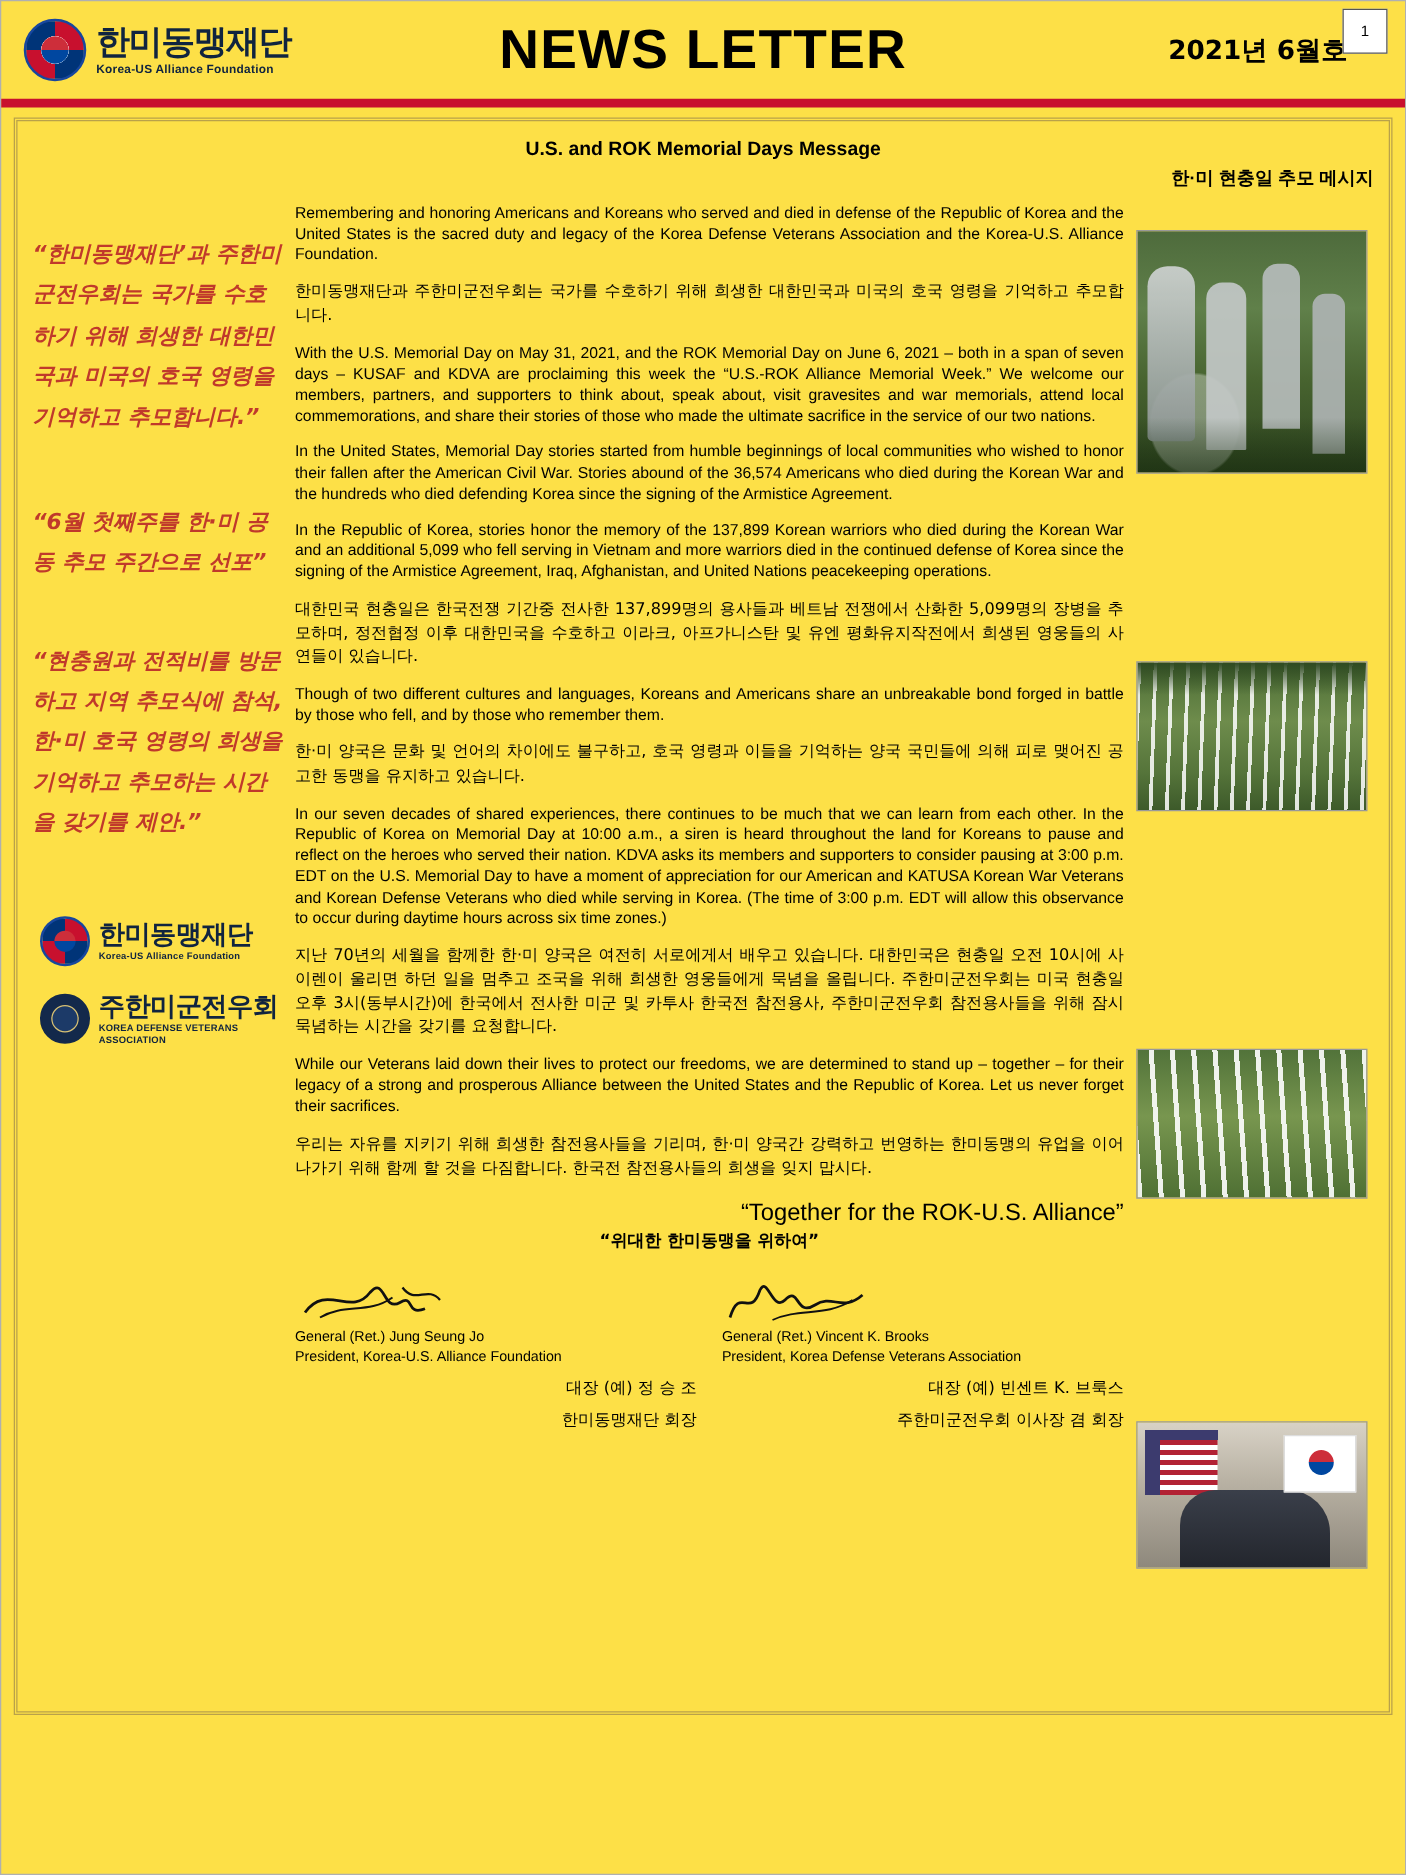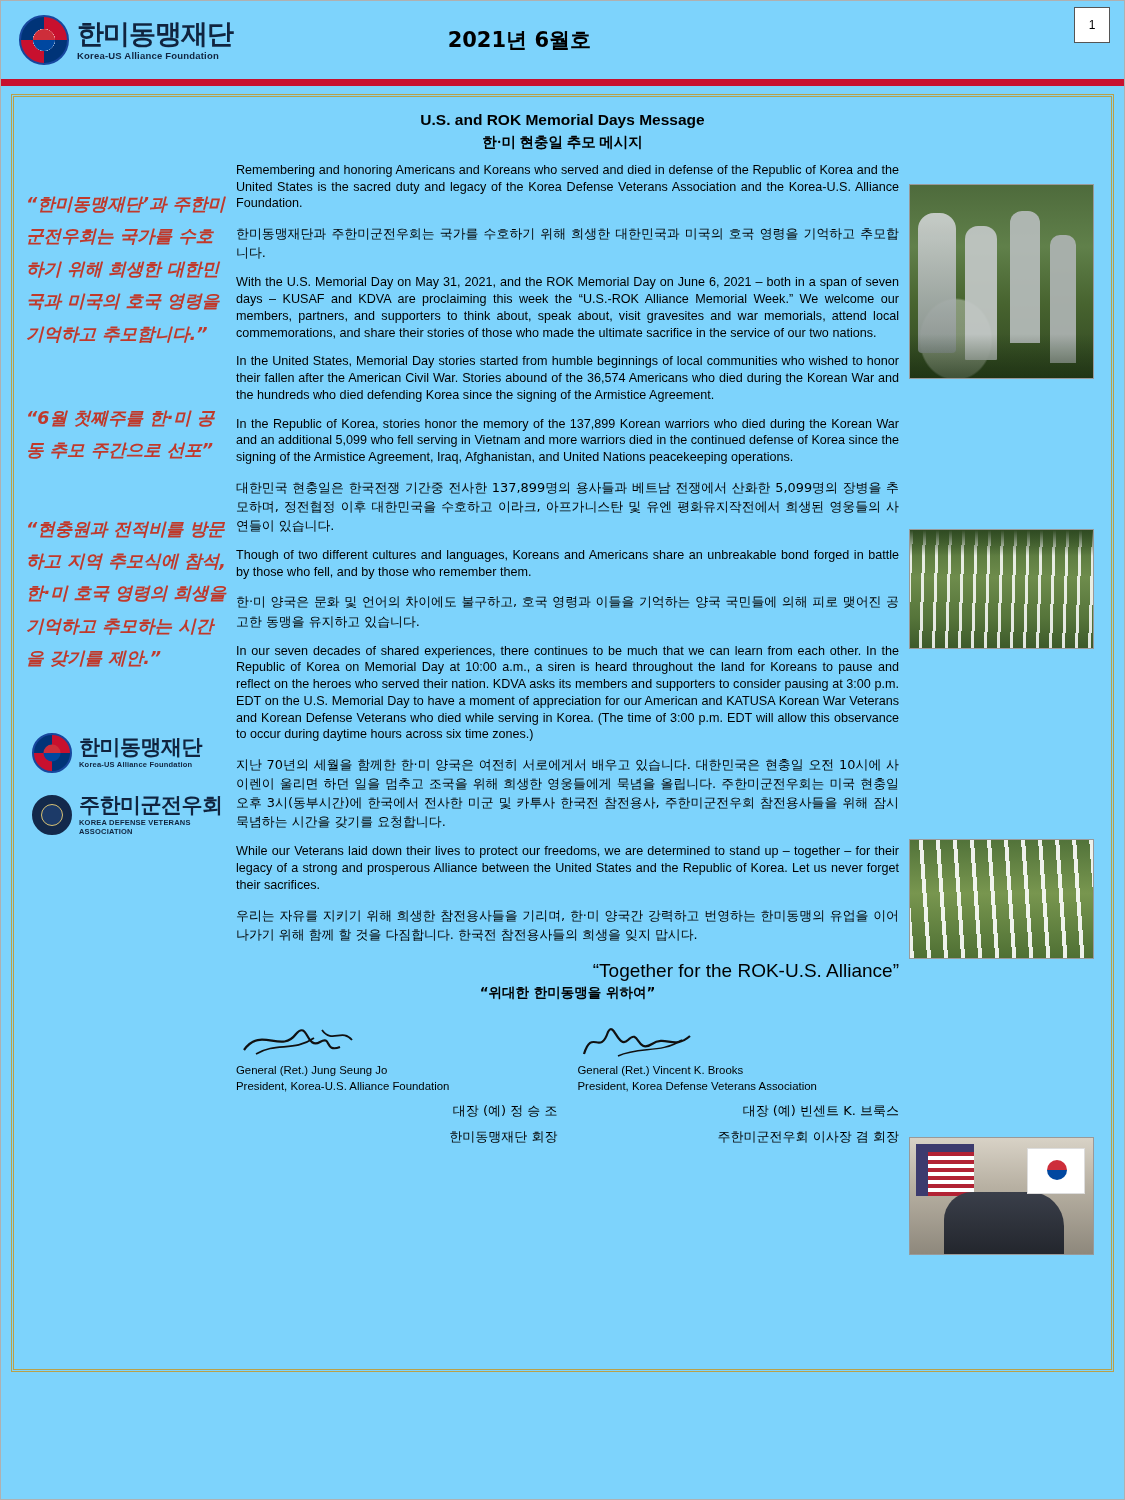--- a/index.html
+++ b/index.html
@@ -12,21 +12,21 @@
     width: 1125px;
     height: 1500px;
     position: relative;
     overflow: hidden;
   }
   .page {
     position: relative;
     width: 1125px;
     height: 1500px;
     box-sizing: border-box;
-    background: #7dd3fc;
+    background: #fde047;
     border: 1px solid #b0b0b0;
   }
 
   
   .header {
     position: relative;
     height: 78px;
     display: flex;
     align-items: center;
     padding: 0 18px;
@@ -122,22 +122,22 @@
     padding: 10px 12px;
   }
   .doc-title {
     text-align: center;
     font-weight: bold;
     font-size: 15.5px;
     color: #000;
     margin-top: 4px;
   }
   .doc-title-ko {
-    text-align: center;
-    font-family: Liberation Serif, serif;
+    text-align: right;
+    font-family: Liberation Sans, sans-serif;
     font-weight: bold;
     font-size: 14.5px;
     color: #000;
     margin-top: 4px;
     margin-bottom: 10px;
   }
 
   .columns {
     display: flex;
     gap: 0px;
@@ -376,20 +376,21 @@
 <div class="page">
 
   <div class="header">
     <div class="logo-block">
       <div class="kusaf-seal"></div>
       <div>
         <div class="logo-text-ko">한미동맹재단</div>
         <div class="logo-text-en">Korea-US Alliance Foundation</div>
       </div>
     </div>
+    <div class="newsletter-title">NEWS LETTER</div>
     <div class="issue-date">2021년  6월호</div>
     <div class="page-num-box">1</div>
   </div>
   <div class="header-rule"></div>
 
   <div class="frame">
 
     <div class="doc-title">U.S. and ROK Memorial Days Message</div>
     <div class="doc-title-ko">한·미 현충일 추모 메시지</div>
 

